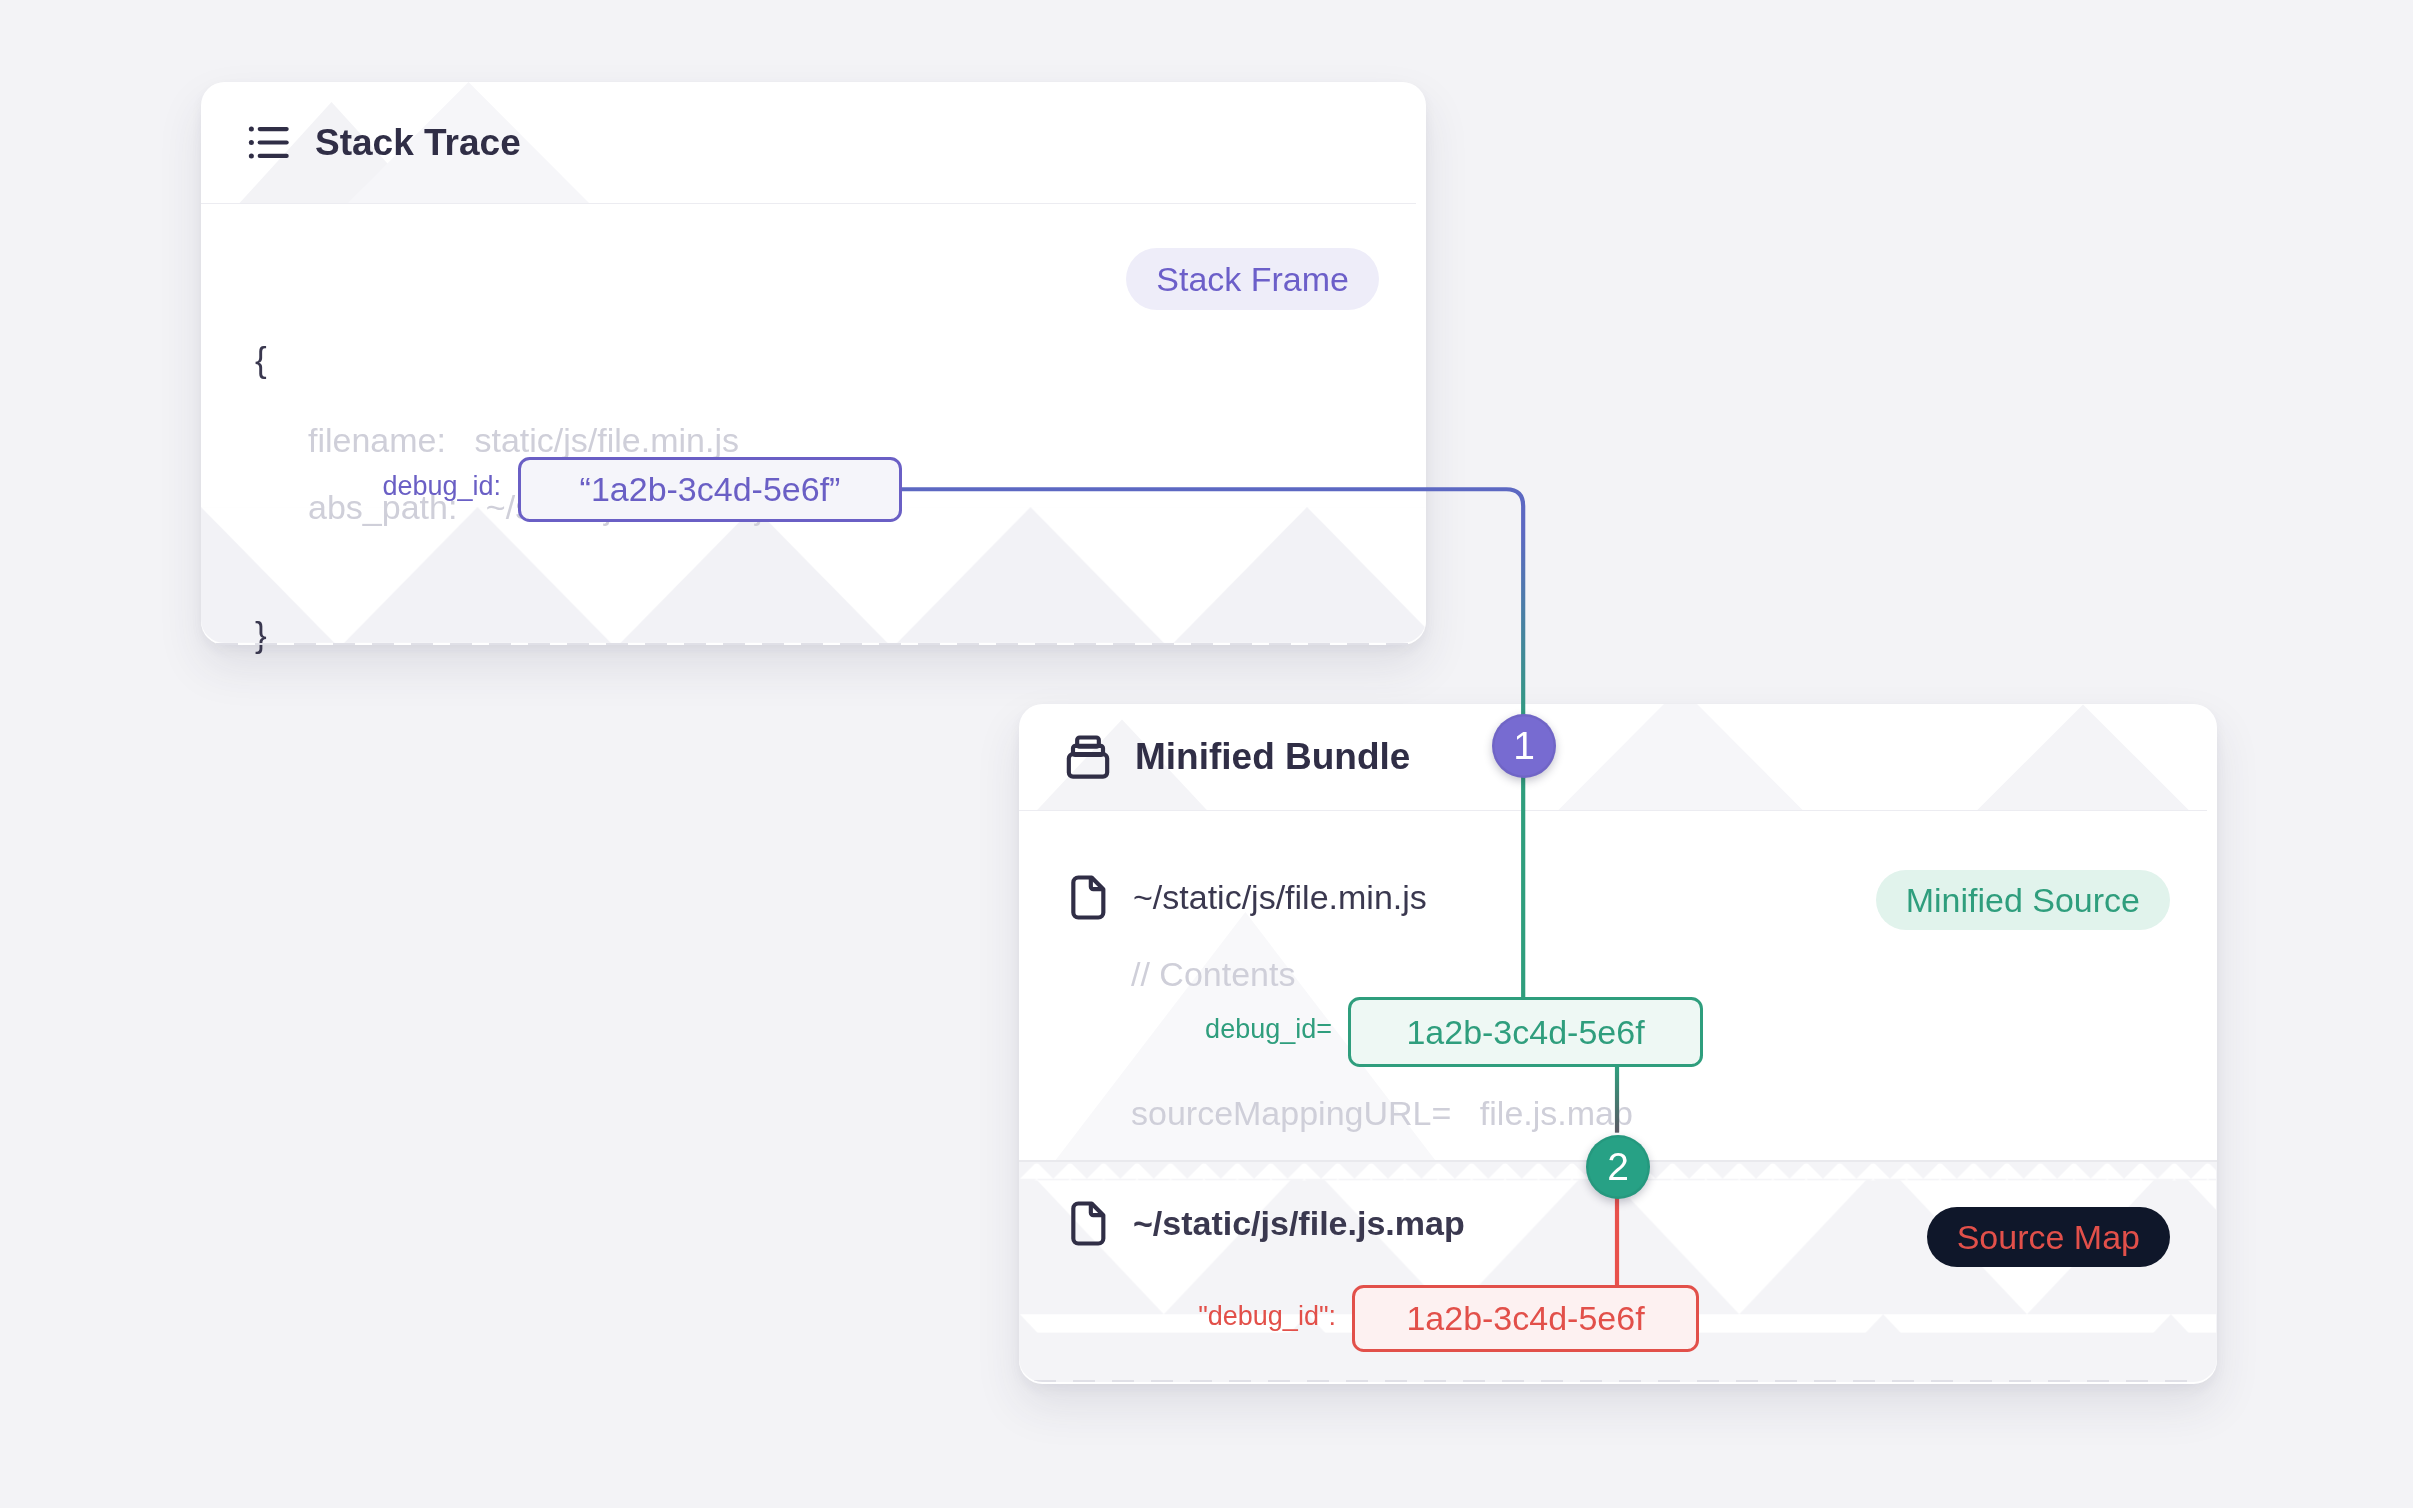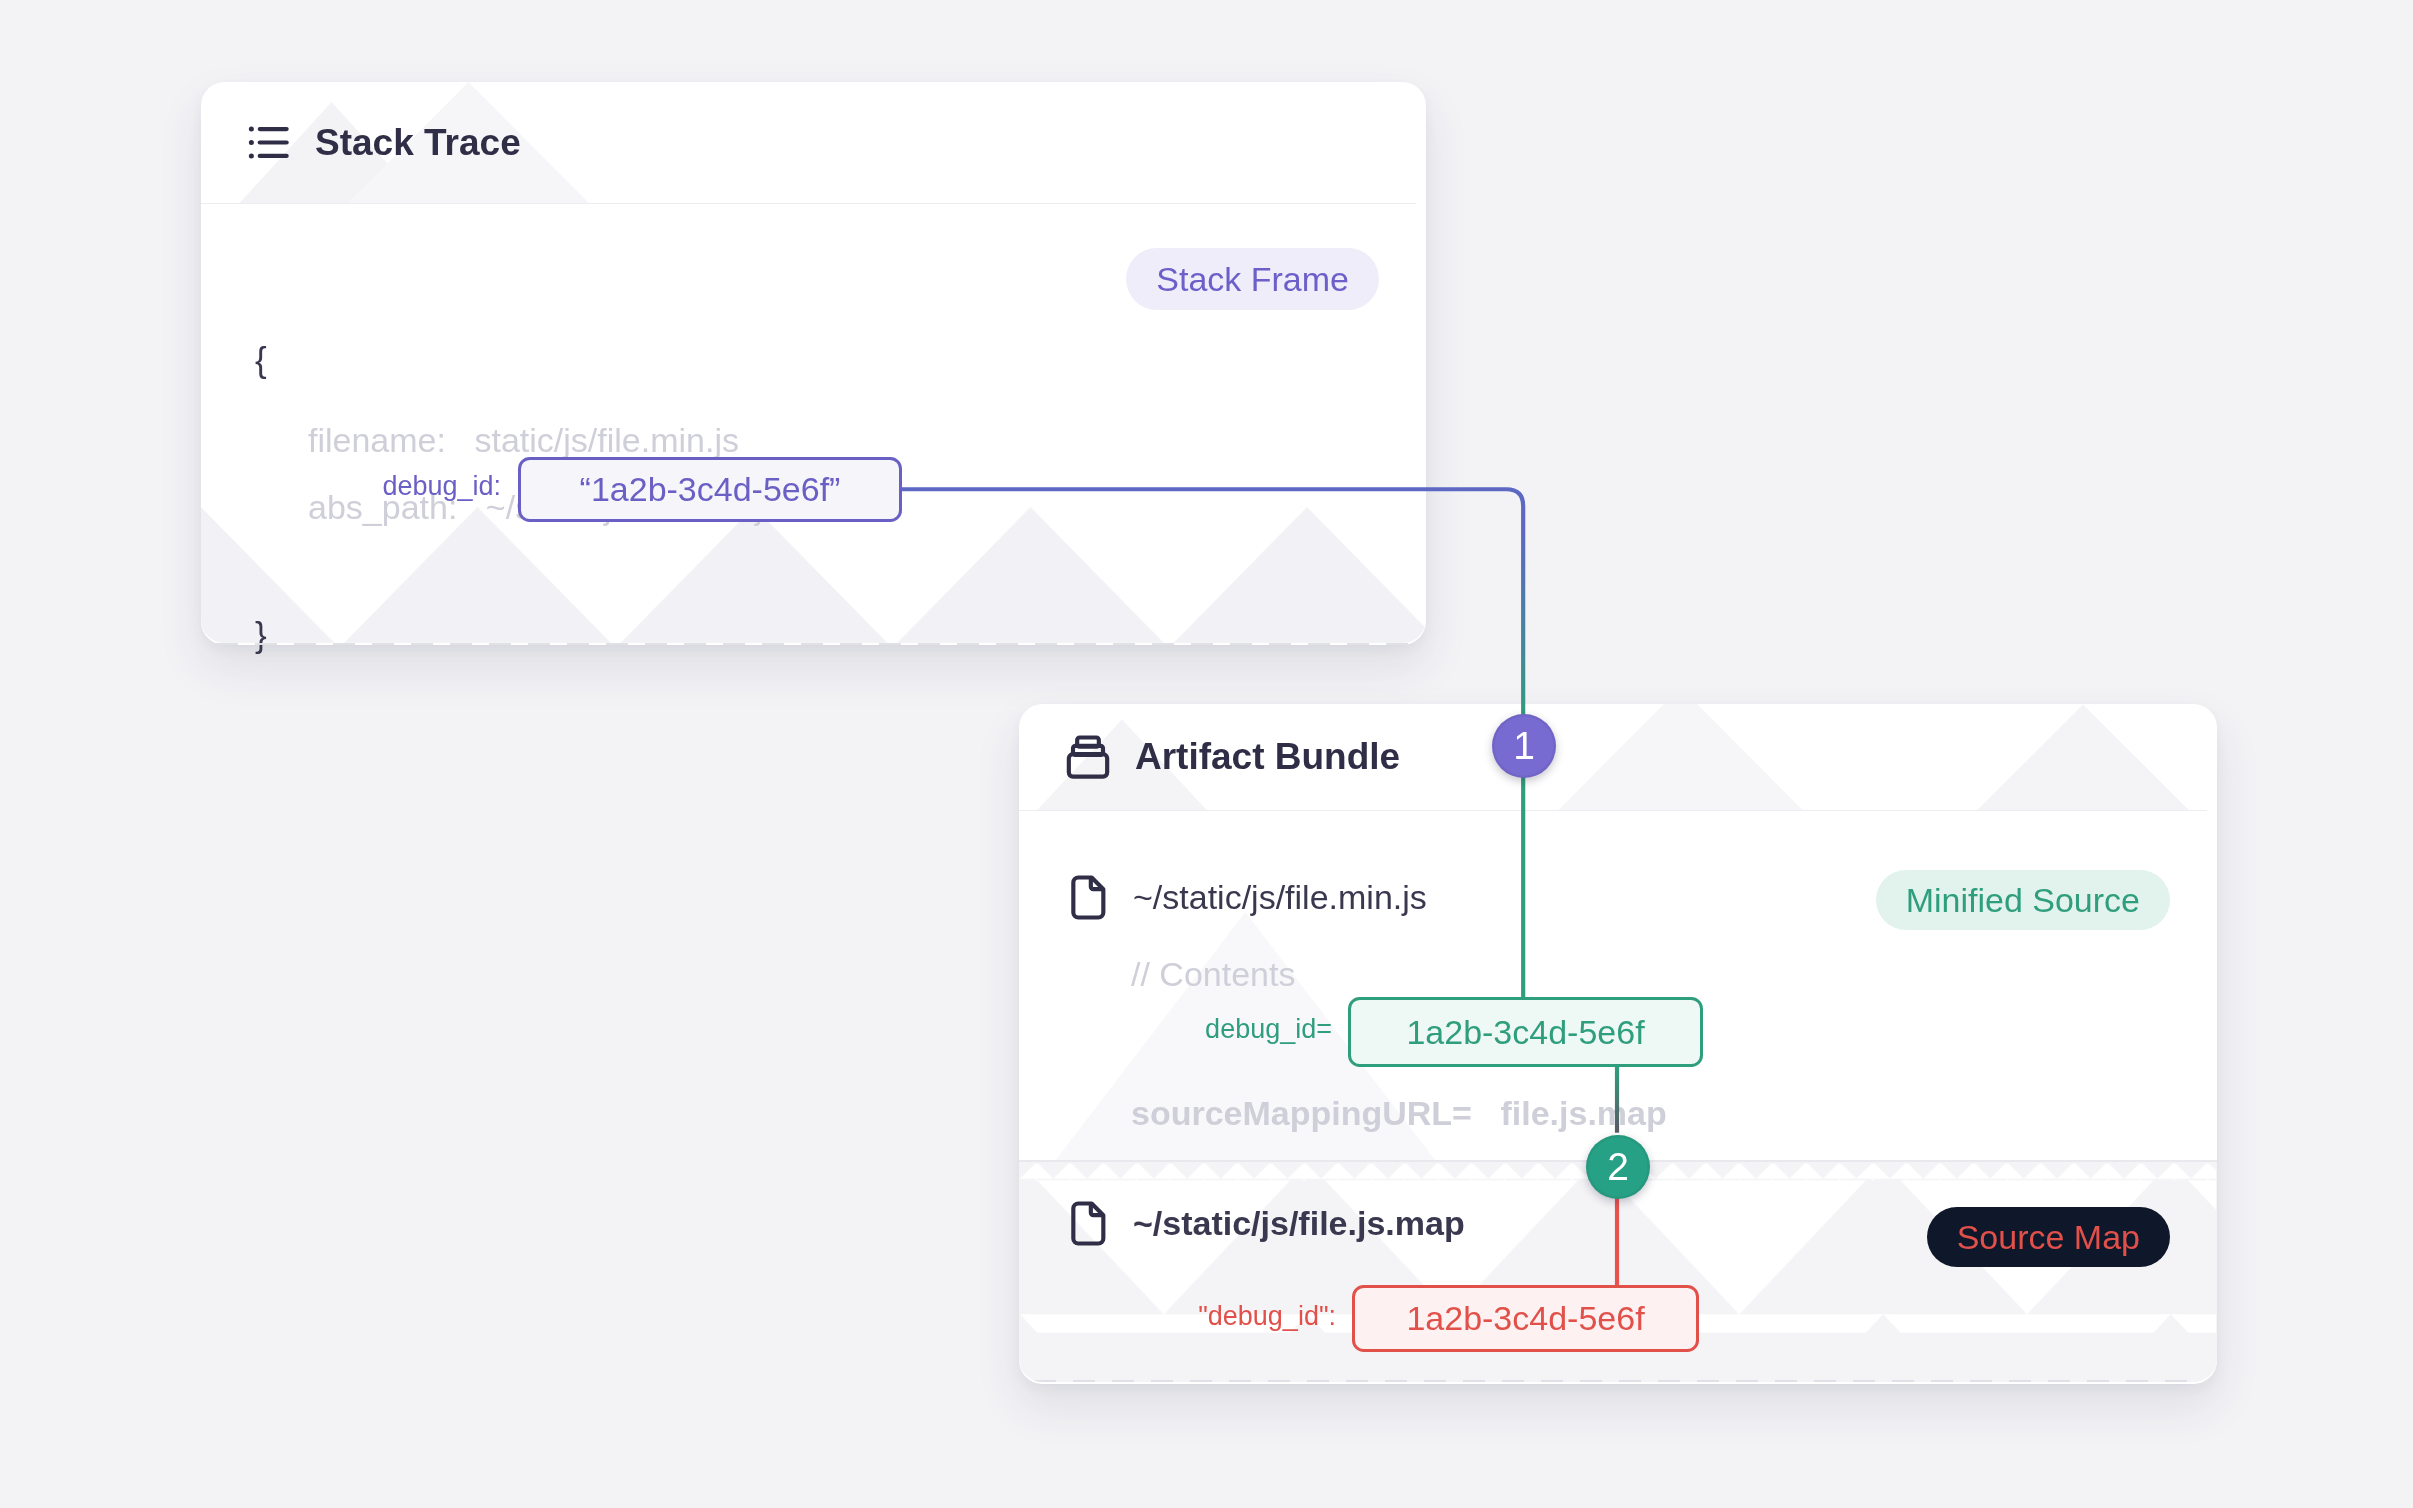--- a/index.html
+++ b/index.html
@@ -131,21 +131,21 @@
       <div class="tri" style="left:15px;bottom:-3.4px;width:176px;height:94px;background:#f4f4f7;"></div>
       <div class="tri" style="left:536px;bottom:-3.4px;width:251px;height:126px;background:#f6f6f9;"></div>
       <div class="tri" style="left:955px;bottom:-3.4px;width:218px;height:109px;background:#f4f4f7;"></div>
       <span class="hdr-icon">
         <svg width="44" height="45" viewBox="0 0 52 54" fill="none" stroke="#302e46" stroke-width="5" stroke-linejoin="round">
           <rect x="13" y="3" width="26" height="11" rx="3"></rect>
           <rect x="8" y="13" width="36" height="11" rx="3"></rect>
           <rect x="3" y="23" width="46" height="27" rx="5"></rect>
         </svg>
       </span>
-      <span class="card-title">Artifact Bundle</span>
+      <span class="card-title">Minified Bundle</span>
     </div>
 
     <div class="section" id="sect-min">
       <div class="tri" style="left:8.4px;top:101px;width:436px;height:285px;background:#f8f8fa;"></div>
       <div class="file-row" style="left:0;top:59px;height:54px;">
         <span class="file-icon-wrap">
           <svg width="37" height="45" viewBox="0 0 44 54" fill="none" stroke="#302e46" stroke-width="5" stroke-linejoin="round">
             <path d="M5 9 a6 6 0 0 1 6-6 h16 l14 14 v28 a6 6 0 0 1 -6 6 H11 a6 6 0 0 1 -6-6 Z"></path>
             <path d="M26 3 v11 a3 3 0 0 0 3 3 h12"></path>
           </svg>
@@ -154,21 +154,21 @@
       </div>
       <div class="badge mint" style="top:59px;height:60px;">Minified Source</div>
 
       <div class="code muted" style="left:112px;top:144px;z-index:2;">// Contents</div>
 
       <div>
         <span class="chip-label" style="right:885px;top:203px;color:#2f9e7d;">debug_id=</span>
         <div class="chip teal" style="left:329px;top:186px;width:355px;height:70px;">1a2b-3c4d-5e6f</div>
       </div>
 
-      <div class="code muted" style="left:112px;top:283px;z-index:2;font-weight:bold;">
+      <div class="code muted" style="left:112px;top:283px;z-index:2;">
         <span>sourceMappingURL=</span><span class="gap"></span><span>file.js.map</span>
       </div>
     </div>
 
     <div class="divider"></div>
 
     <div class="section" id="sect-map">
       <svg class="deco-svg" width="1198" height="220" viewBox="0 0 1430 263">
         <defs>
           <pattern id="teethSmall" width="40" height="20" patternUnits="userSpaceOnUse">

